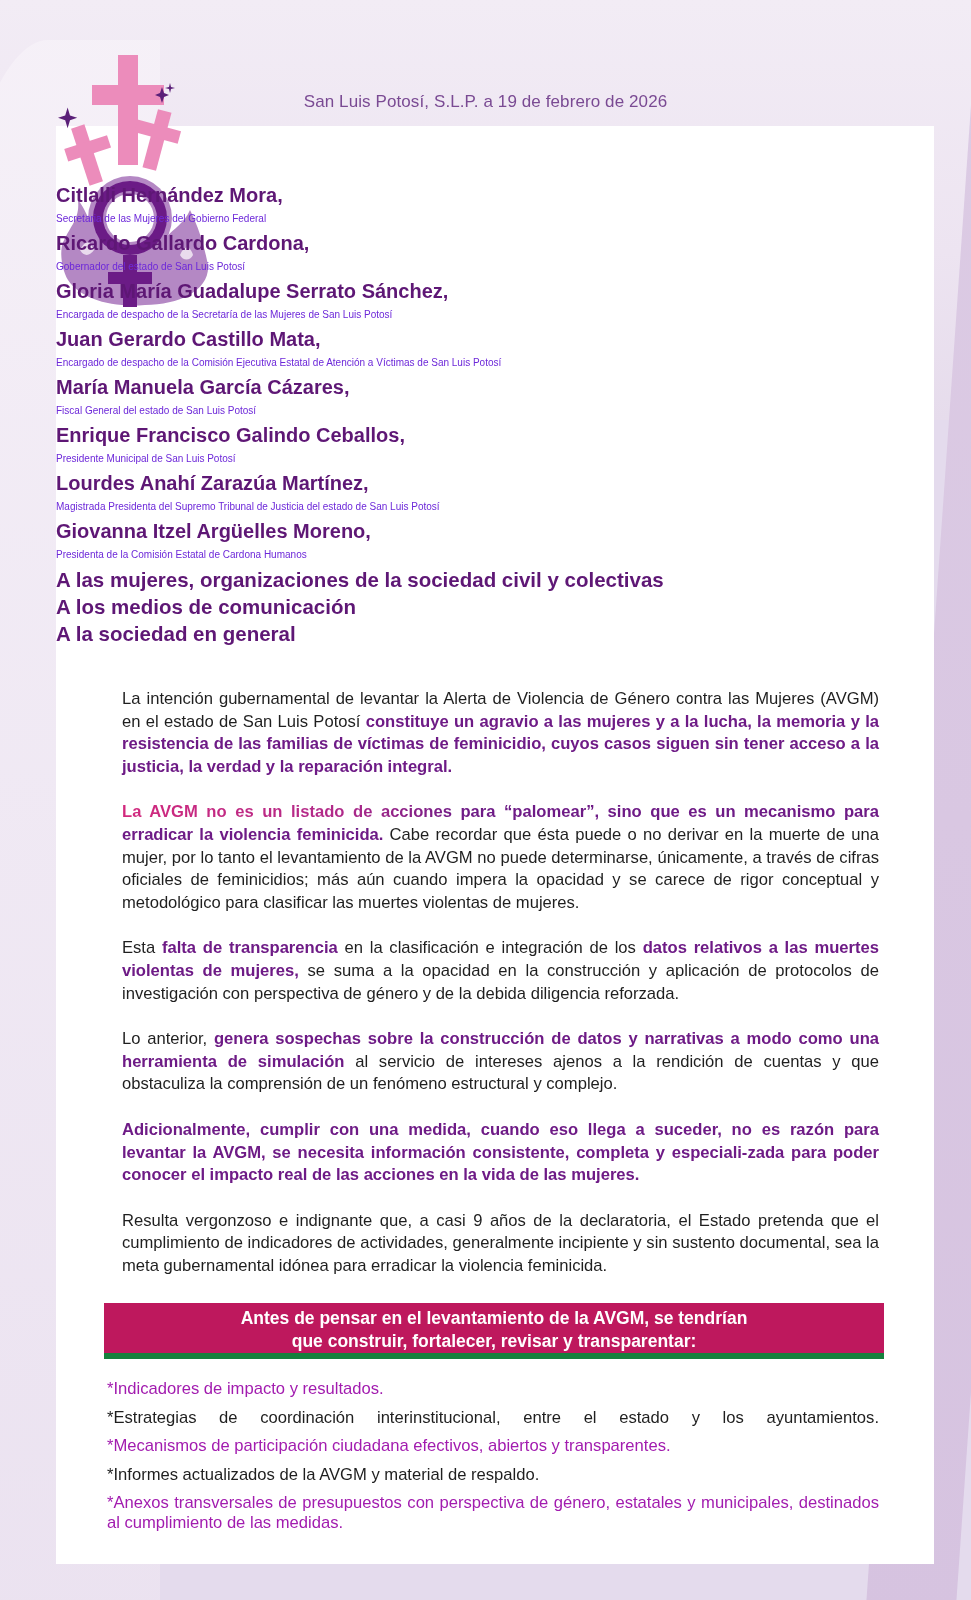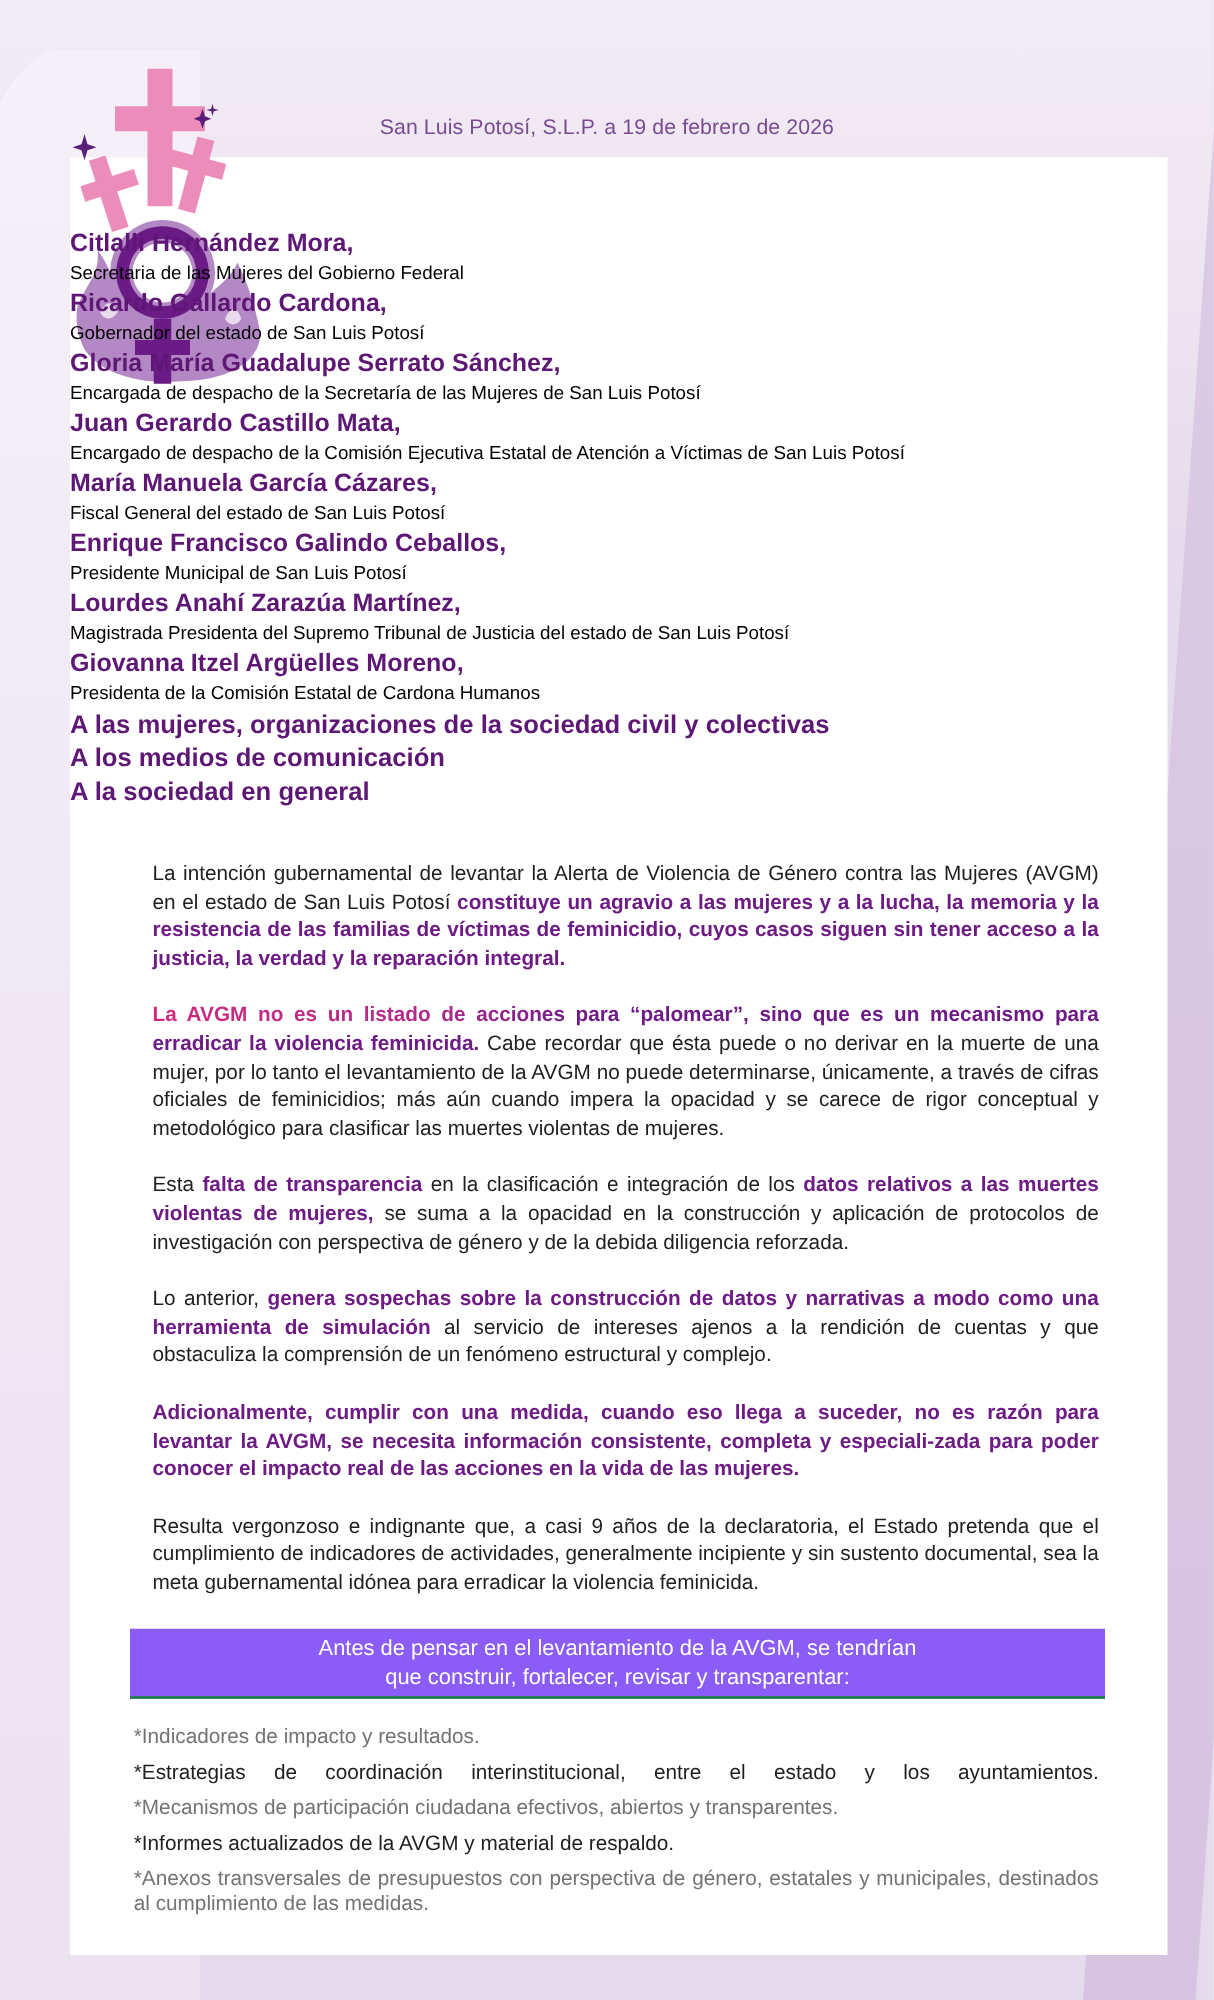--- a/index.html
+++ b/index.html
@@ -37,50 +37,50 @@
   }
   .addressees {
     position: absolute; left: 56px; top: 182px; width: 878px;
     text-align: left;
   }
   .addr-name {
     color: #5e1775; font-weight: bold; font-size: 20px; line-height: 26px;
     font-family: "Liberation Sans Narrow", "Liberation Sans", sans-serif;
   }
   .addr-role {
-    color: #000000; font-size: 15px; line-height: 22px; font-weight: normal;
+    color: #6d28d9; font-size: 10px; line-height: 22px; font-weight: normal;
   }
   .addr-general {
     color: #5e1775; font-weight: bold; font-size: 20.5px; line-height: 27px;
   }
   .body-text {
     position: absolute; left: 107px; top: 688px; width: 772px;
     color: #1f1f1f; font-size: 16.6px; line-height: 22.6px;
     text-align: justify;
   }
   .body-text p { margin: 0 0 23px 15px; }
   .hl { color: #6e1b86; font-weight: bold; }
   .hl-grad {
     font-weight: bold;
     background: linear-gradient(90deg, #d2297d 0%, #b02a8a 45%, #6e1b86 70%);
     -webkit-background-clip: text; background-clip: text; color: transparent;
   }
   .banner {
     position: absolute; left: 104px; top: 1303px; width: 780px; height: 56px;
-    background: #8b5cf6; color: #ffffff; text-align: center;
-    font-weight: normal; font-size: 17.5px; line-height: 23px;
+    background: #be185d; color: #ffffff; text-align: center;
+    font-weight: bold; font-size: 17.5px; line-height: 23px;
     padding-top: 4px; box-sizing: border-box;
-    border-bottom: 2px solid #15803d;
+    border-bottom: 6px solid #15803d;
   }
   .list {
     position: absolute; left: 107px; top: 1379px; width: 772px;
     font-size: 16.6px; line-height: 20px;
   }
   .list .li { margin-bottom: 8.5px; text-align: justify; text-align-last: left; }
-  .li.purple { color: #737373; }
+  .li.purple { color: #a21caf; }
   .li.dark { color: #1f1f1f; }
   .li.justify-last { text-align-last: justify; }
 </style>
 </head>
 <body>
 
 <div class="bg-top"></div>
 <div class="bg-swoosh-left"></div>
 <div class="bg-swoosh-right"></div>
 

